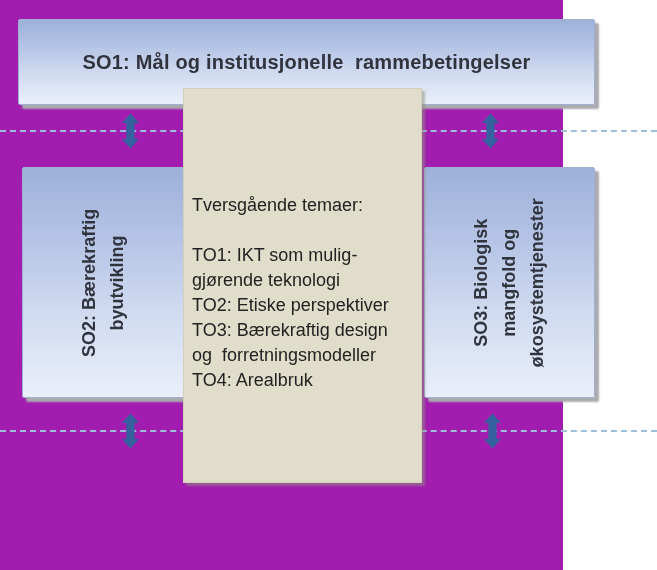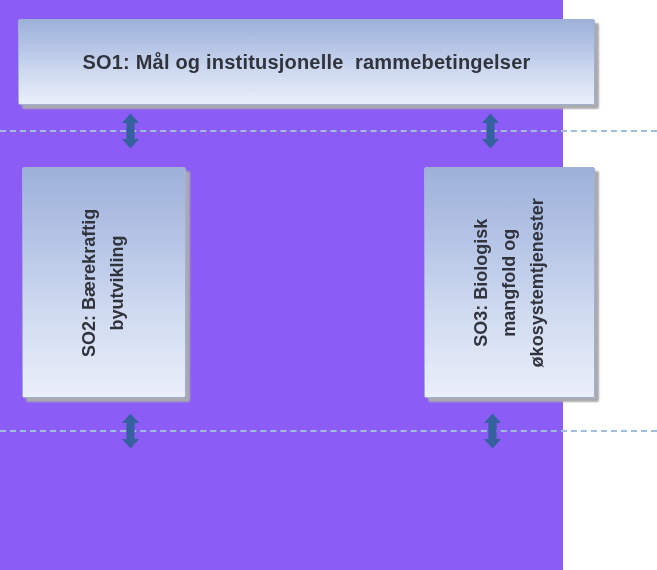--- a/index.html
+++ b/index.html
@@ -8,21 +8,21 @@
     width: 657px;
     height: 570px;
     background: #ffffff;
     overflow: hidden;
     font-family: "Liberation Sans", sans-serif;
   }
   #canvas {
     position: relative;
     width: 563px;
     height: 570px;
-    background: #8b5cf6;
+    background: #a21caf;
   }
   
   .blue-box {
     position: absolute;
     background: linear-gradient(to bottom,
       var(--box-gradient-top) 0%,
       #b4c3e5 30%,
       #cfdaf0 62%,
       var(--box-gradient-bottom) 100%);
     border: 1px solid var(--box-border);
@@ -130,14 +130,26 @@
   <svg class="double-arrow" id="arrow-top-right" viewBox="0 0 20 38">
     <polygon fill="currentColor" points="10,0.5 19,10.5 14.3,10.5 14.3,27.5 19,27.5 10,37.5 1,27.5 5.7,27.5 5.7,10.5 1,10.5"></polygon>
   </svg>
   <svg class="double-arrow" id="arrow-bottom-left" viewBox="0 0 20 38">
     <polygon fill="currentColor" points="10,0.5 19,10.5 14.3,10.5 14.3,27.5 19,27.5 10,37.5 1,27.5 5.7,27.5 5.7,10.5 1,10.5"></polygon>
   </svg>
   <svg class="double-arrow" id="arrow-bottom-right" viewBox="0 0 20 38">
     <polygon fill="currentColor" points="10,0.5 19,10.5 14.3,10.5 14.3,27.5 19,27.5 10,37.5 1,27.5 5.7,27.5 5.7,10.5 1,10.5"></polygon>
   </svg>
 
+  <div id="center-box">
+    <div class="center-title">Tversgående temaer:</div>
+    <div class="center-spacer"></div>
+    <div class="center-lines">
+        <div class="center-line">TO1: IKT som mulig-</div>
+        <div class="center-line">gjørende teknologi</div>
+        <div class="center-line">TO2: Etiske perspektiver</div>
+        <div class="center-line">TO3: Bærekraftig design</div>
+        <div class="center-line">og  forretningsmodeller</div>
+        <div class="center-line">TO4: Arealbruk</div>
+      </div>
+  </div>
 
 </div>
 
 </body></html>

